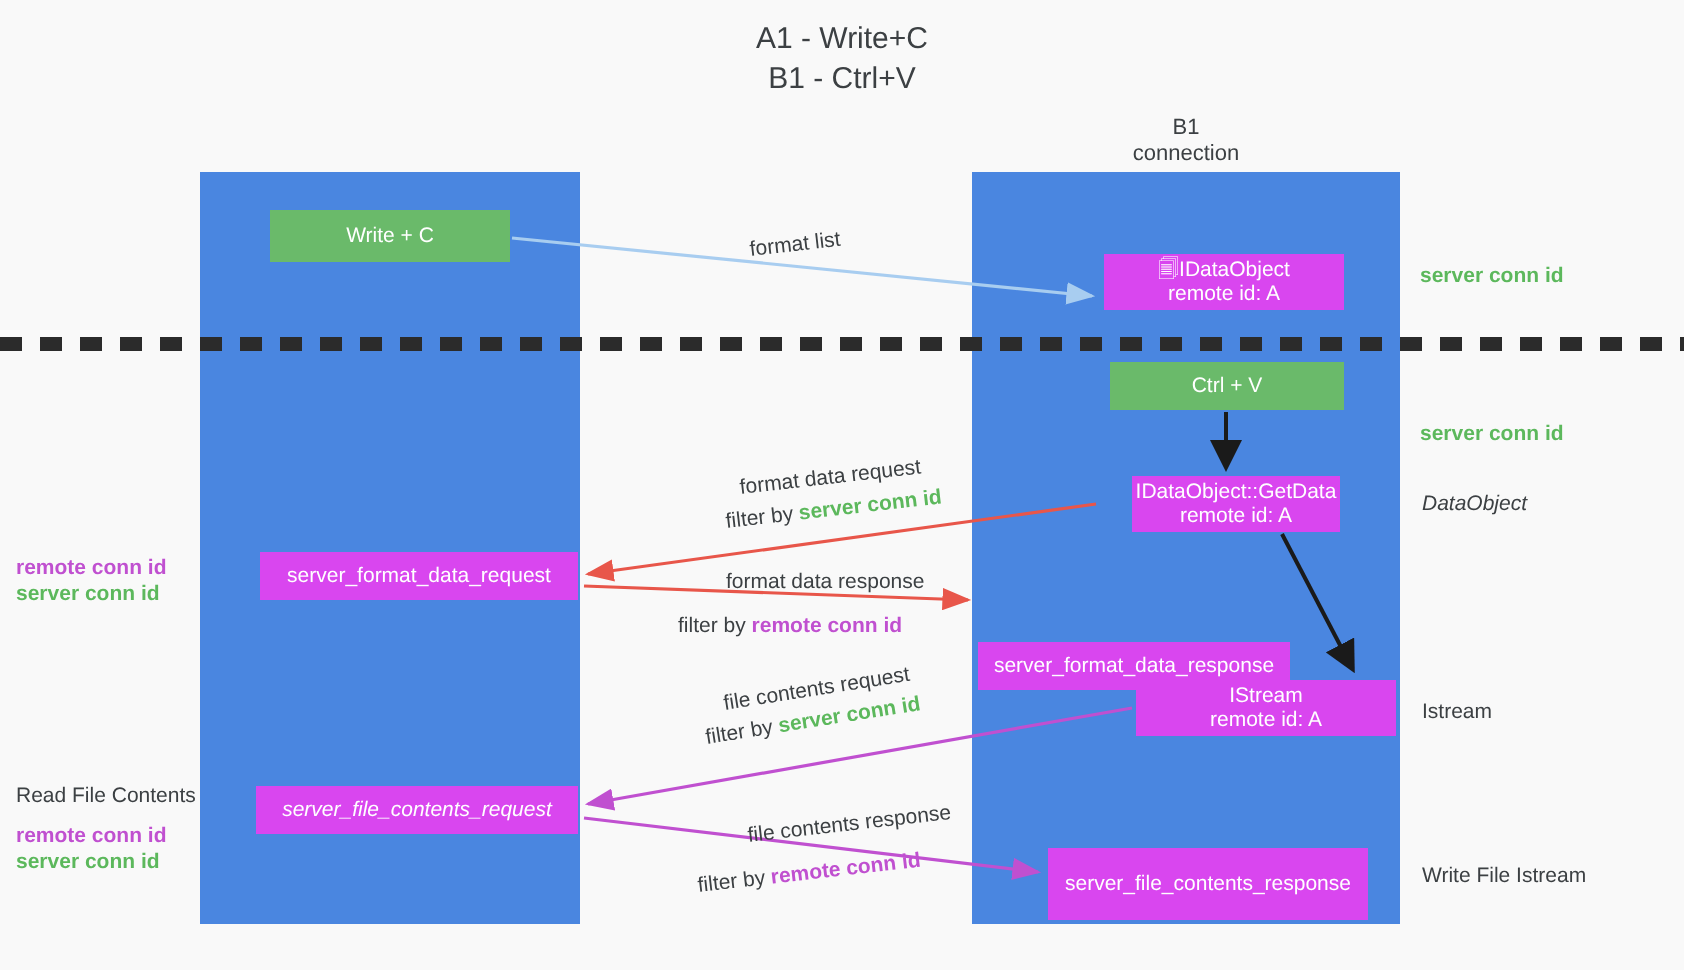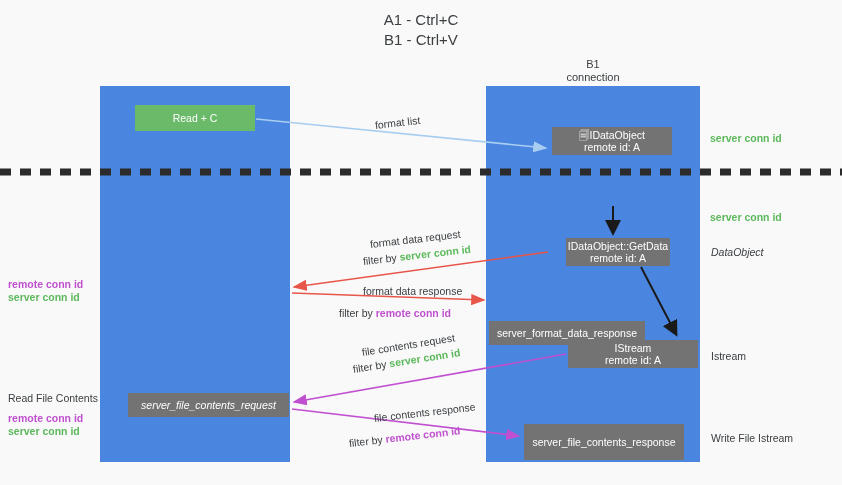--- a/index.html
+++ b/index.html
@@ -27,42 +27,42 @@
   
   .lane{position:absolute;background:#4a86e0;}
 
   
   .box{
     position:absolute;display:flex;align-items:center;justify-content:center;
     text-align:center;color:#ffffff;font-size:10.5px;line-height:12px;
     white-space:pre-line;box-sizing:border-box;
   }
   .box.green{background:#6aba6a;}
-  .box.orange{background:#737373;}
+  .box.orange{background:#d946ef;}
 
   
   .lbl{position:absolute;font-size:10.5px;line-height:13px;color:#3c4043;white-space:pre;}
   .lbl.green{color:#5cb85c;font-weight:bold;}
   .lbl.purple{color:#c050d0;font-weight:bold;}
   .lbl.dark{color:#3c4043;}
   .lbl.rot-up{transform:rotate(-9deg);transform-origin:left center;}
   .lbl.rot-up6{transform:rotate(-6.5deg);transform-origin:left center;}
 
   .inline-green{color:#5cb85c;font-weight:bold;}
   .inline-purple{color:#c050d0;font-weight:bold;}
 
   
   svg.overlay{position:absolute;left:0;top:0;width:842px;height:485px;overflow:visible;}
 </style>
 </head>
 <body>
 
 <div id="canvas">
 
-  <div class="title">A1 - Ctrl+C
+  <div class="title">A1 - Write+C
 B1 - Ctrl+V</div>
 
   <div class="lane-head" id="head-1" style="left:486px;top:58px;width:214px;">B1
 connection</div>
 
   <div class="lane" style="left:100px;top:86px;width:190px;height:376px;"></div>
   <div class="lane" style="left:486px;top:86px;width:214px;height:376px;"></div>
 
   <svg class="overlay">
     <defs>
@@ -90,29 +90,31 @@
 
     <line x1="548" y1="252" x2="294" y2="287" stroke="#e8564a" stroke-width="1.6" marker-end="url(#mk-red)"></line>
 
     <line x1="292" y1="293" x2="484" y2="300" stroke="#e8564a" stroke-width="1.6" marker-end="url(#mk-red)"></line>
 
     <line x1="566" y1="354" x2="294" y2="402" stroke="#c050d0" stroke-width="1.6" marker-end="url(#mk-purple)"></line>
 
     <line x1="292" y1="409" x2="519" y2="436" stroke="#c050d0" stroke-width="1.6" marker-end="url(#mk-purple)"></line>
   </svg>
 
-  <div class="box green" style="left:135px;top:105px;width:120px;height:26px;">Read + C</div>
+  <div class="box green" style="left:135px;top:105px;width:120px;height:26px;">Write + C</div>
 
   <div class="box orange" style="left:552px;top:127px;width:120px;height:28px;">🗐IDataObject
 remote id: A</div>
 
+  <div class="box green" style="left:555px;top:181px;width:117px;height:24px;">Ctrl + V</div>
 
   <div class="box orange" style="left:550px;top:238px;width:104px;height:28px;margin-left:16px;">IDataObject::GetData
 remote id: A</div>
 
+  <div class="box orange" style="left:130px;top:276px;width:159px;height:24px;">server_format_data_request</div>
 
   <div class="box orange" style="left:489px;top:288px;width:156px;height:24px;margin-top:33px;">server_format_data_response</div>
 
   <div class="box orange" style="left:568px;top:340px;width:130px;height:28px;">IStream
 remote id: A</div>
 
   <div class="box orange" style="left:128px;top:393px;width:161px;height:24px;font-style:italic;">server_file_contents_request</div>
 
   <div class="box orange" style="left:524px;top:424px;width:160px;height:36px;">server_file_contents_response</div>
 

